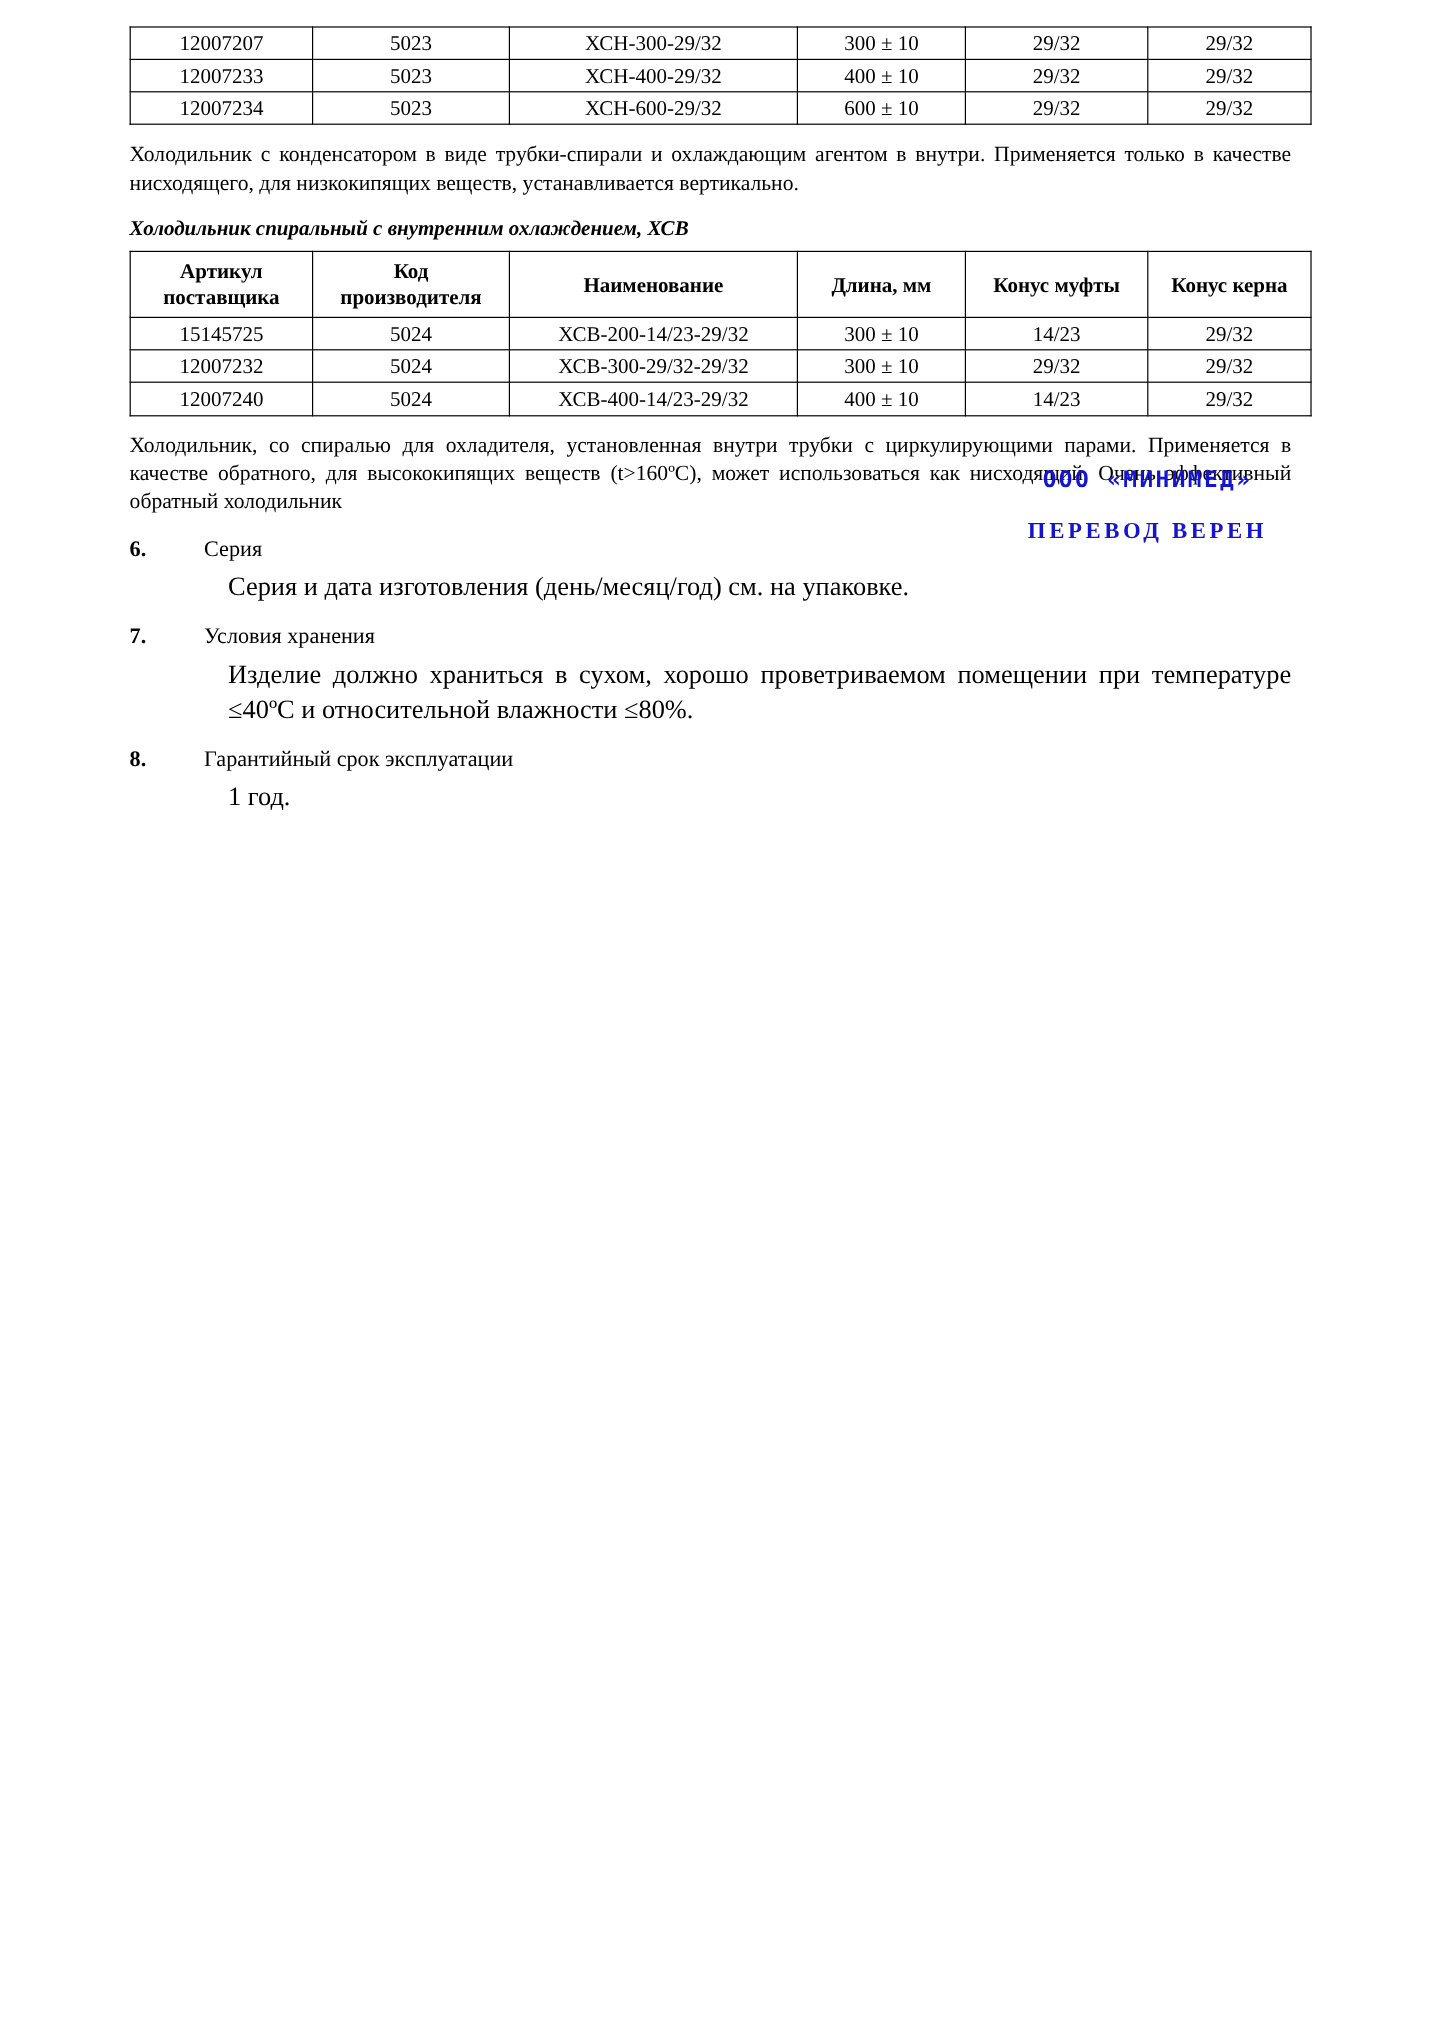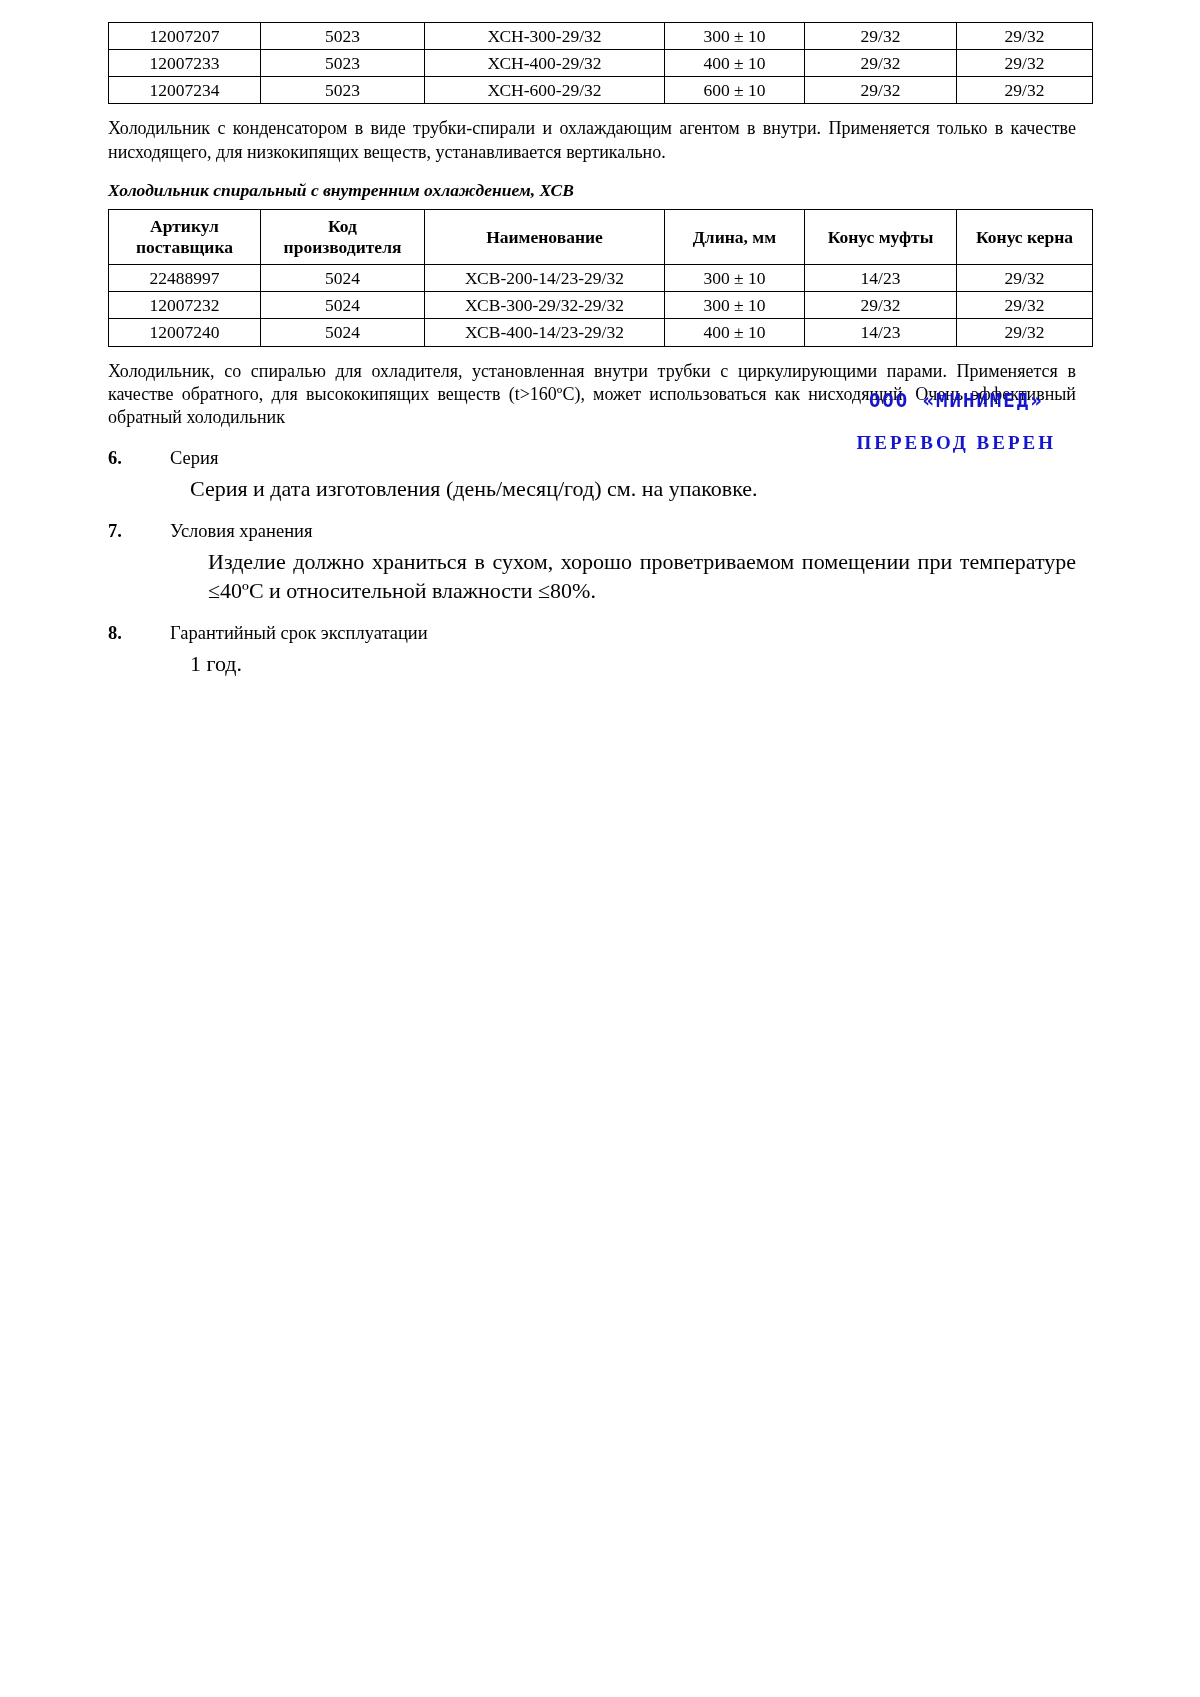--- a/index.html
+++ b/index.html
@@ -88,21 +88,21 @@
     margin-left: 62px;
   }
   .sec-body {
     font-size: 22px;
     line-height: 1.30;
     text-align: justify;
     margin-top: 6px;
     margin-left: 20px;
   }
   .sec-body.wide {
-    margin-left: 38px;
+    margin-left: 20px;
   }
 
   .stamp {
     position: absolute;
     right: 128px;
     top: 390px;
     text-align: center;
     color: #1515d0;
     font-family: "DejaVu Sans Mono", monospace;
     font-weight: bold;
@@ -185,21 +185,21 @@
           <div>производителя</div>
         </th>
         <th>Наименование</th>
         <th>Длина, мм</th>
         <th>Конус муфты</th>
         <th>Конус керна</th>
       </tr>
     </thead>
     <tbody>
       <tr>
-        <td class="article">22488997</td>
+        <td class="article">15145725</td>
         <td>5024</td>
         <td>ХСВ-200-14/23-29/32</td>
         <td>300 ± 10</td>
         <td>14/23</td>
         <td>29/32</td>
       </tr>
       <tr>
         <td class="article">12007232</td>
         <td>5024</td>
         <td>ХСВ-300-29/32-29/32</td>

